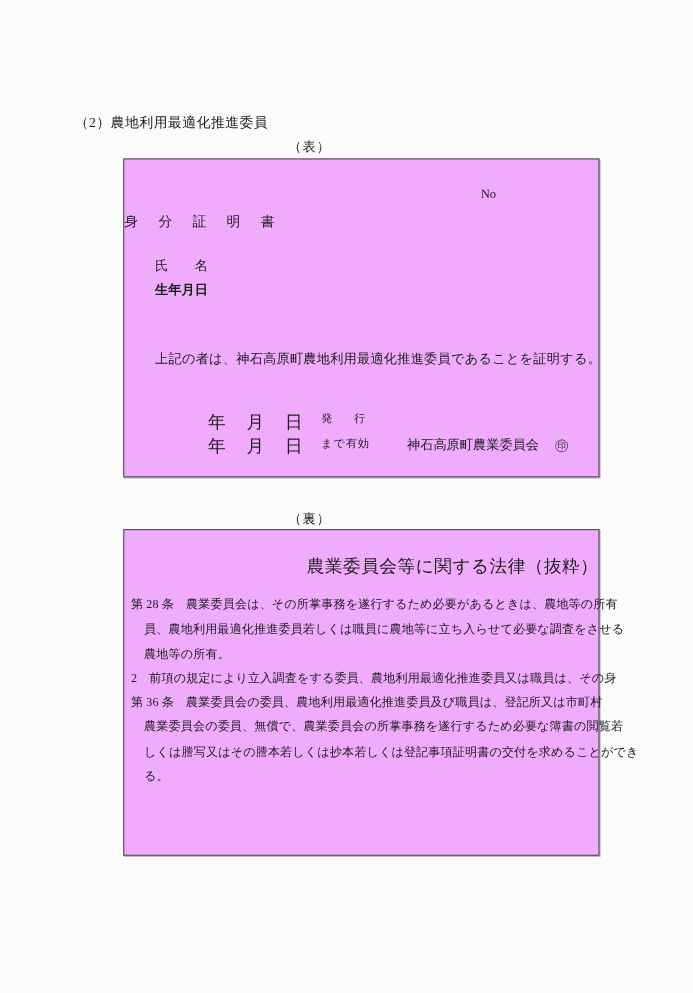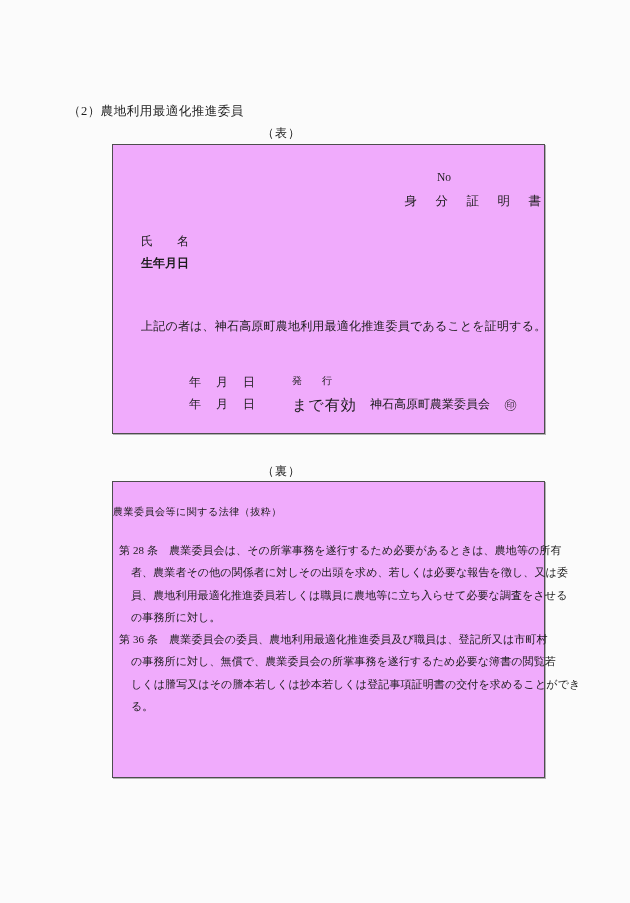--- a/index.html
+++ b/index.html
@@ -27,36 +27,36 @@
     background:#f0abfc;
     border:1px solid #4d4d4d;
     box-shadow:1px 1px 0 #b3b3b3;
     margin-left:33px;
   }
   .card.front{top:132px;height:288px;}
   .card.back{top:469px;height:295px;}
   .card .abs{position:absolute;white-space:nowrap;}
   .no-label{left:324px;top:26px;font-size:11.5px;}
   .card-title{
-    left:0;right:0;top:48px;text-align:right;
+    left:0;right:0;top:48px;text-align:left;
     font-size:12.5px;letter-spacing:3px;
   }
   .field-name{left:28px;top:88px;font-size:12px;font-family:Liberation Mono, monospace;}
   .field-birth{left:28px;top:110px;font-size:12px;font-weight:bold;}
   .statement{left:28px;top:173px;font-size:12px;letter-spacing:0.2px;}
-  .date-col{left:76px;font-size:12px;letter-spacing:1.5px;}
+  .date-col{left:76px;font-size:16px;letter-spacing:1.5px;}
   .issue-label{left:179px;font-size:10px;}
-  .valid-label{left:179px;font-size:15px;letter-spacing:1px;}
+  .valid-label{left:179px;font-size:10px;letter-spacing:1px;}
   .issuer{left:257px;font-size:12px;}
   .seal{left:391px;font-size:13px;}
   .row1{top:229px;}
   .row2{top:251px;}
   .law-title{
-    left:0;right:0;top:23px;text-align:left;
-    font-size:10px;letter-spacing:0.5px;
+    left:0;right:0;top:23px;text-align:right;
+    font-size:16px;letter-spacing:0.5px;
   }
   .law-body{
     position:absolute;left:6px;top:57px;right:2px;
     font-size:11px;line-height:22.3px;
   }
   .law-line{white-space:nowrap;letter-spacing:0.1px;}
   .law-line.indent{padding-left:12px;}
 </style>
 </head>
 <body>
@@ -82,23 +82,23 @@
     <div class="abs issuer row2">神石高原町農業委員会</div>
     <div class="abs seal row2">㊞</div>
   </div>
 
   <div class="side-label back">（裏）</div>
 
   <div class="card back">
     <div class="abs law-title">農業委員会等に関する法律（抜粋）</div>
     <div class="law-body">
       <div class="law-line">第 28 条　農業委員会は、その所掌事務を遂行するため必要があるときは、農地等の所有</div>
-      <div class="law-line indent">者、農業者その他の関係者に対しその出頭を求め、若しくは必要な報告を徴し、又は委</div>
       <div class="law-line indent">員、農地利用最適化推進委員若しくは職員に農地等に立ち入らせて必要な調査をさせる</div>
-      <div class="law-line indent">の事務所に対し。</div>
+      <div class="law-line indent">農地等の所有。</div>
+      <div class="law-line">2　前項の規定により立入調査をする委員、農地利用最適化推進委員又は職員は、その身</div>
       <div class="law-line">第 36 条　農業委員会の委員、農地利用最適化推進委員及び職員は、登記所又は市町村</div>
-      <div class="law-line indent">の事務所に対し、無償で、農業委員会の所掌事務を遂行するため必要な簿書の閲覧若</div>
+      <div class="law-line indent">農業委員会の委員、無償で、農業委員会の所掌事務を遂行するため必要な簿書の閲覧若</div>
       <div class="law-line indent">しくは謄写又はその謄本若しくは抄本若しくは登記事項証明書の交付を求めることができ</div>
       <div class="law-line indent">る。</div>
     </div>
   </div>
 
 </div>
 
 </body></html>

